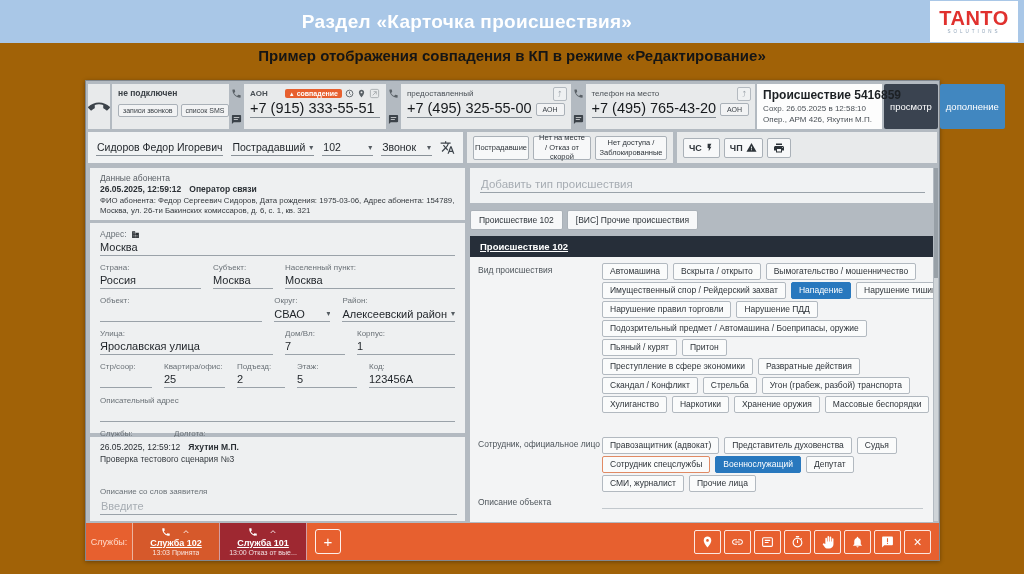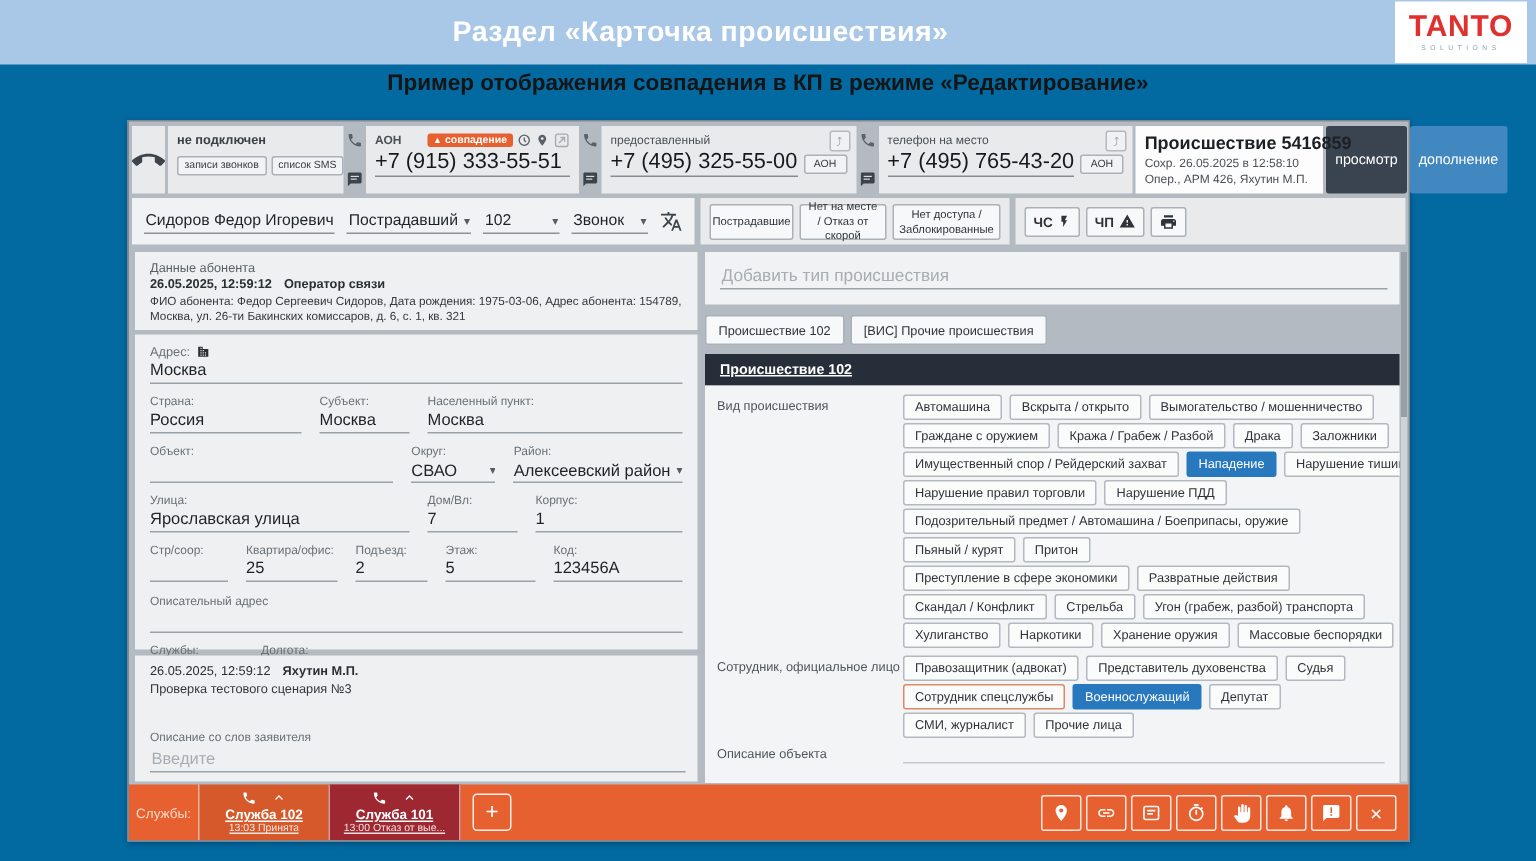--- a/index.html
+++ b/index.html
@@ -1,16 +1,16 @@
 <!DOCTYPE html>
 <html><head>
 <meta charset="utf-8">
 <style>
   html,body{margin:0;padding:0;background:#fff;font-family:"Liberation Sans",sans-serif;}
-  #canvas{position:relative;width:1024px;height:574px;background:#0369a1;overflow:hidden;}
+  #canvas{position:relative;width:1024px;height:574px;background:#a16207;overflow:hidden;}
   
   .band{position:absolute;left:0;top:0;width:1024px;height:43px;background:#a9c7e7;}
   .band-title{position:absolute;left:0;right:90px;top:0;height:43px;display:flex;align-items:center;justify-content:center;
     color:#fff;font-size:19px;font-weight:bold;letter-spacing:.3px;}
   .logo{position:absolute;right:6px;top:1px;width:88px;height:41px;background:#fff;display:flex;flex-direction:column;align-items:center;justify-content:center;}
   .logo-main{color:#e0312e;font-size:20px;font-weight:bold;letter-spacing:.5px;line-height:18px;}
   .logo-sub{color:#8fa3b8;font-size:4.5px;letter-spacing:3px;margin-top:2px;}
   .subtitle{position:absolute;left:0;top:47px;width:1024px;text-align:center;font-size:15px;font-weight:600;color:#151515;}
   
   #app{position:absolute;left:85px;top:80px;width:853px;height:479px;background:#b3bac1;border:1px solid #81888f;box-shadow:0 1px 4px rgba(0,0,0,.35);}
@@ -390,26 +390,20 @@
 
       <div class="incbody">
         <div class="body-lbl" style="top:8px">Вид происшествия</div>
         <div class="chips" style="top:6px">
           <div class="chiprow">
               <button class="chip">Автомашина</button>
               <button class="chip">Вскрыта / открыто</button>
               <button class="chip">Вымогательство / мошенничество</button>
             </div>
           <div class="chiprow">
-              <button class="chip">Граждане с оружием</button>
-              <button class="chip">Кража / Грабеж / Разбой</button>
-              <button class="chip">Драка</button>
-              <button class="chip">Заложники</button>
-            </div>
-          <div class="chiprow">
               <button class="chip">Имущественный спор / Рейдерский захват</button>
               <button class="chip selected">Нападение</button>
               <button class="chip">Нарушение тишины</button>
             </div>
           <div class="chiprow">
               <button class="chip">Нарушение правил торговли</button>
               <button class="chip">Нарушение ПДД</button>
             </div>
           <div class="chiprow">
               <button class="chip">Подозрительный предмет / Автомашина / Боеприпасы, оружие</button>

